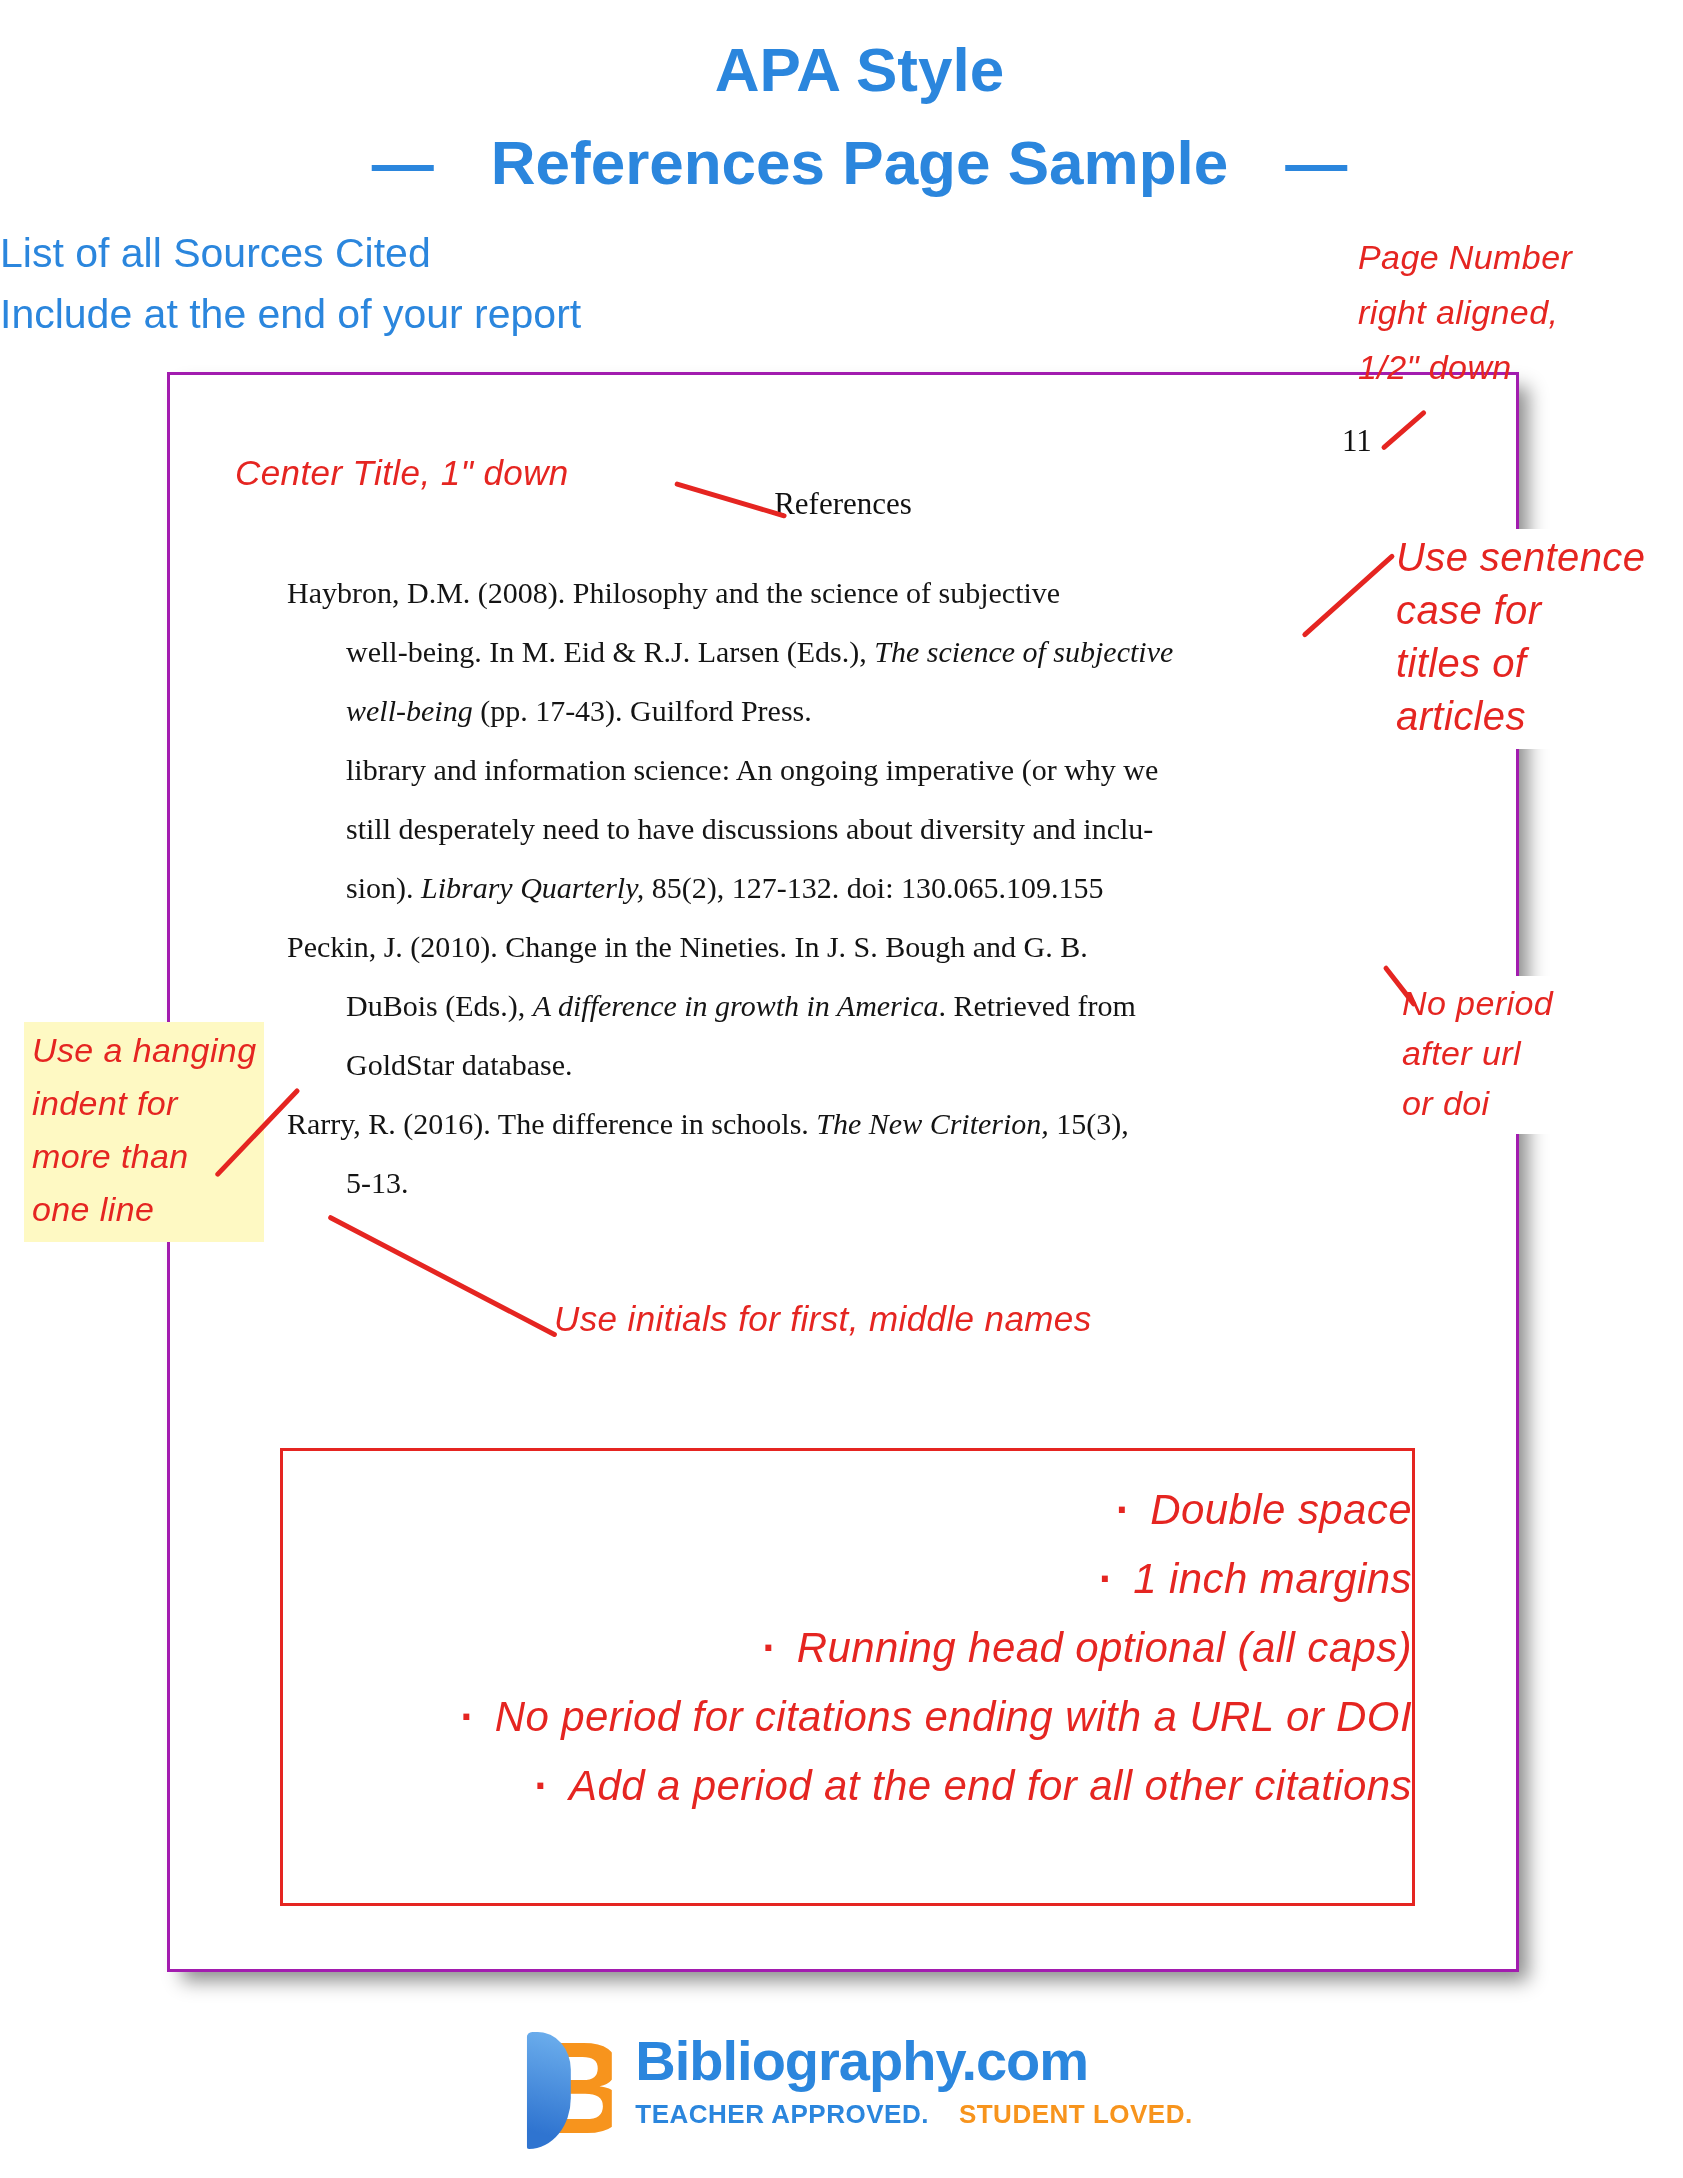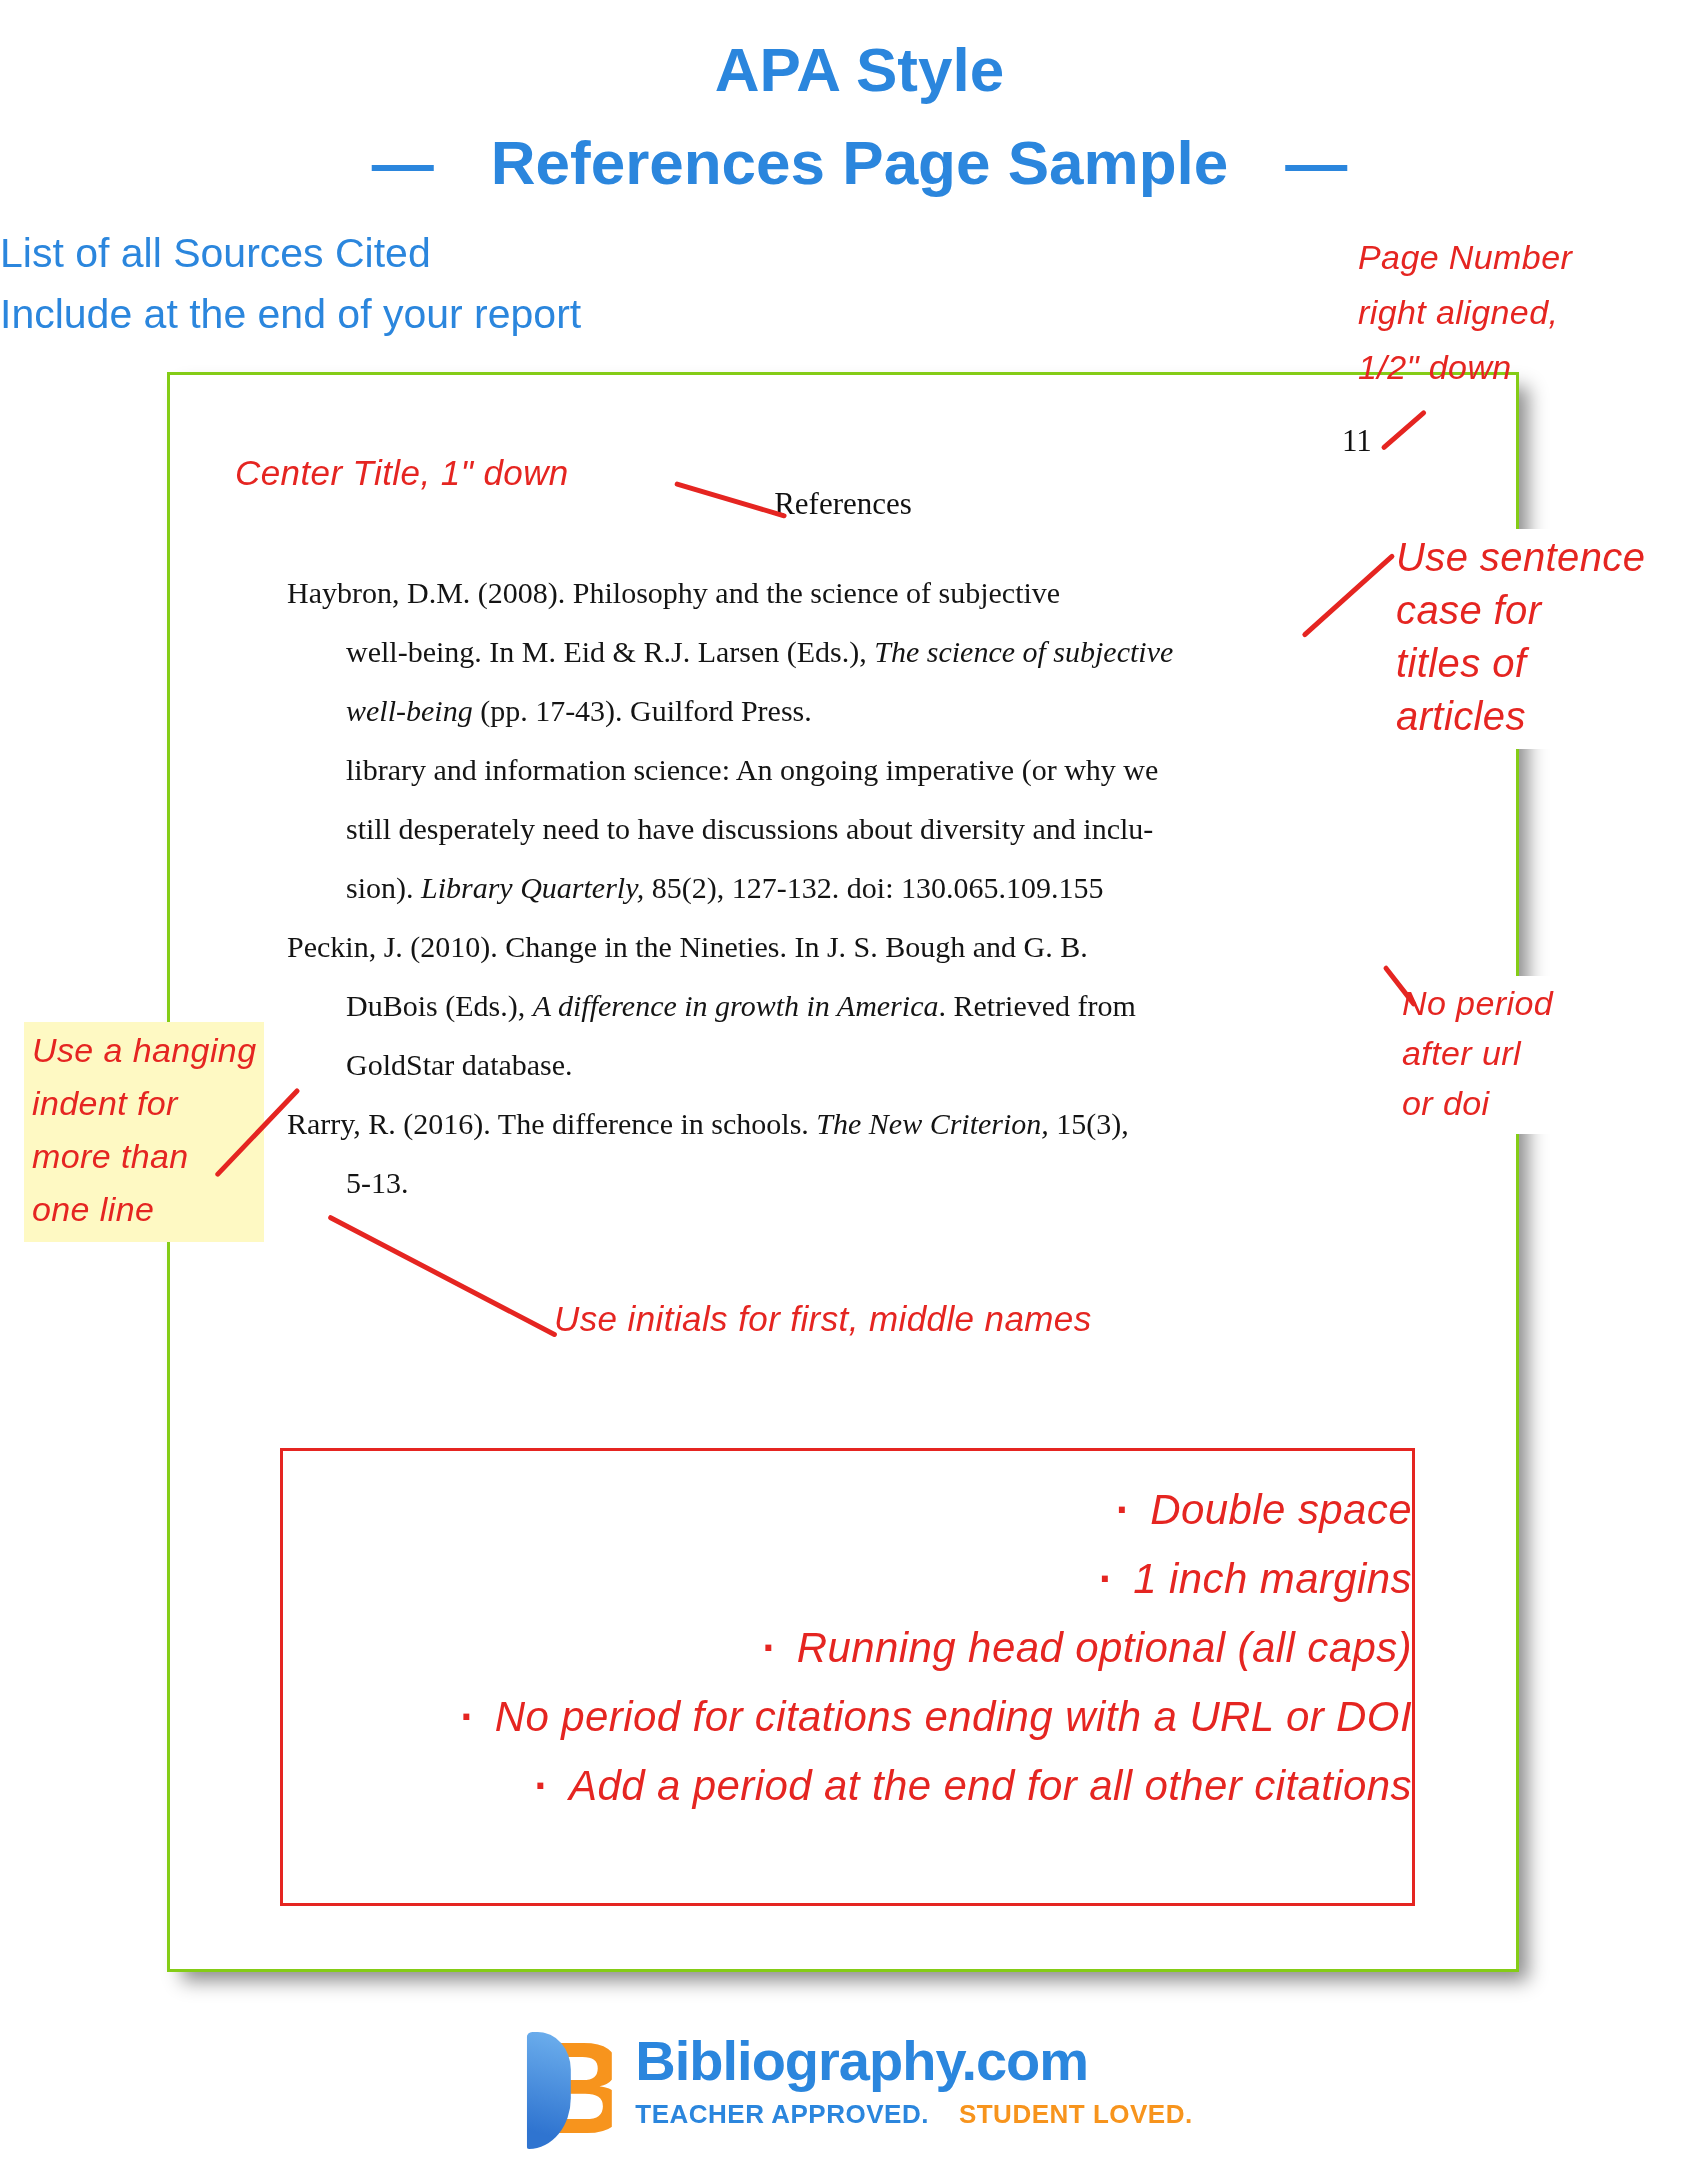--- a/index.html
+++ b/index.html
@@ -9,21 +9,21 @@
       font-size:62px;letter-spacing:0;color:#2b86dd;}
   .h1-line1{top:34px;}
   .h1-line2{top:127px;display:flex;justify-content:center;align-items:center;gap:57px;}
   .sub{position:absolute;left:0;width:100%;text-align:left;font-weight:normal;
        font-size:41px;color:#2b86dd;}
   .sub1{top:230px;}
   .sub2{top:291px;}
 
   
   .page{position:absolute;left:167px;top:372px;width:1346px;height:1594px;
-        background:#fff;border:3px solid #84cc16;z-index:1;
+        background:#fff;border:3px solid #a21caf;z-index:1;
         box-shadow:12px 12px 18px -3px rgba(0,0,0,0.45);}
   .page-num{position:absolute;left:1172px;top:48px;font-family:"Liberation Serif",serif;
             font-size:31px;color:#111;}
   .ref-heading{position:absolute;top:111px;left:0;width:100%;text-align:center;
                font-family:"Liberation Serif",serif;font-size:31px;color:#111;}
   .citations{position:absolute;left:117px;top:188px;width:1178px;
              font-family:"Liberation Serif",serif;font-size:30px;line-height:59px;
              color:#141414;}
   .cit-line{white-space:nowrap;}
   .cit-line.indent{margin-left:59px;}

